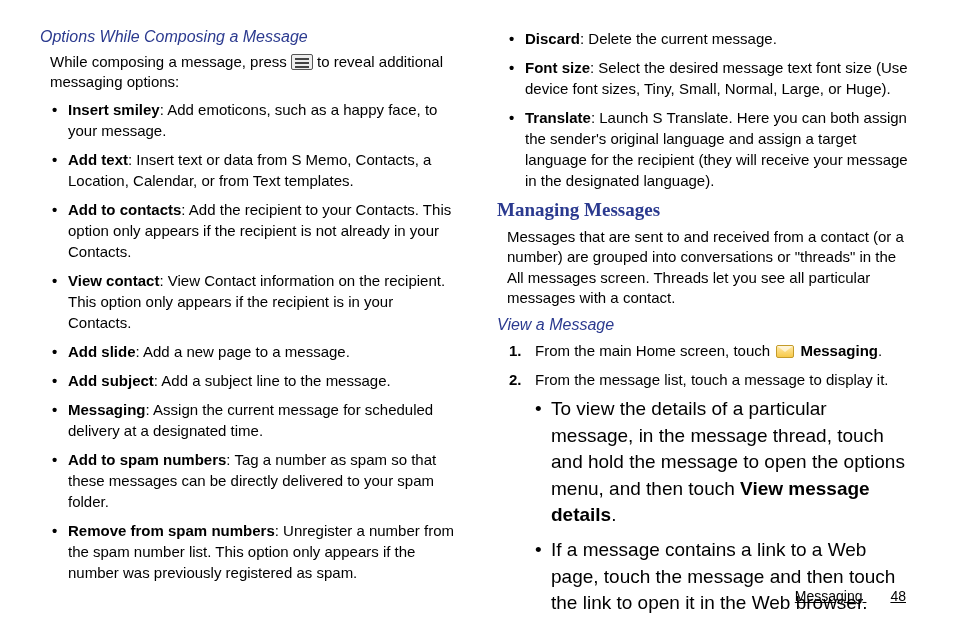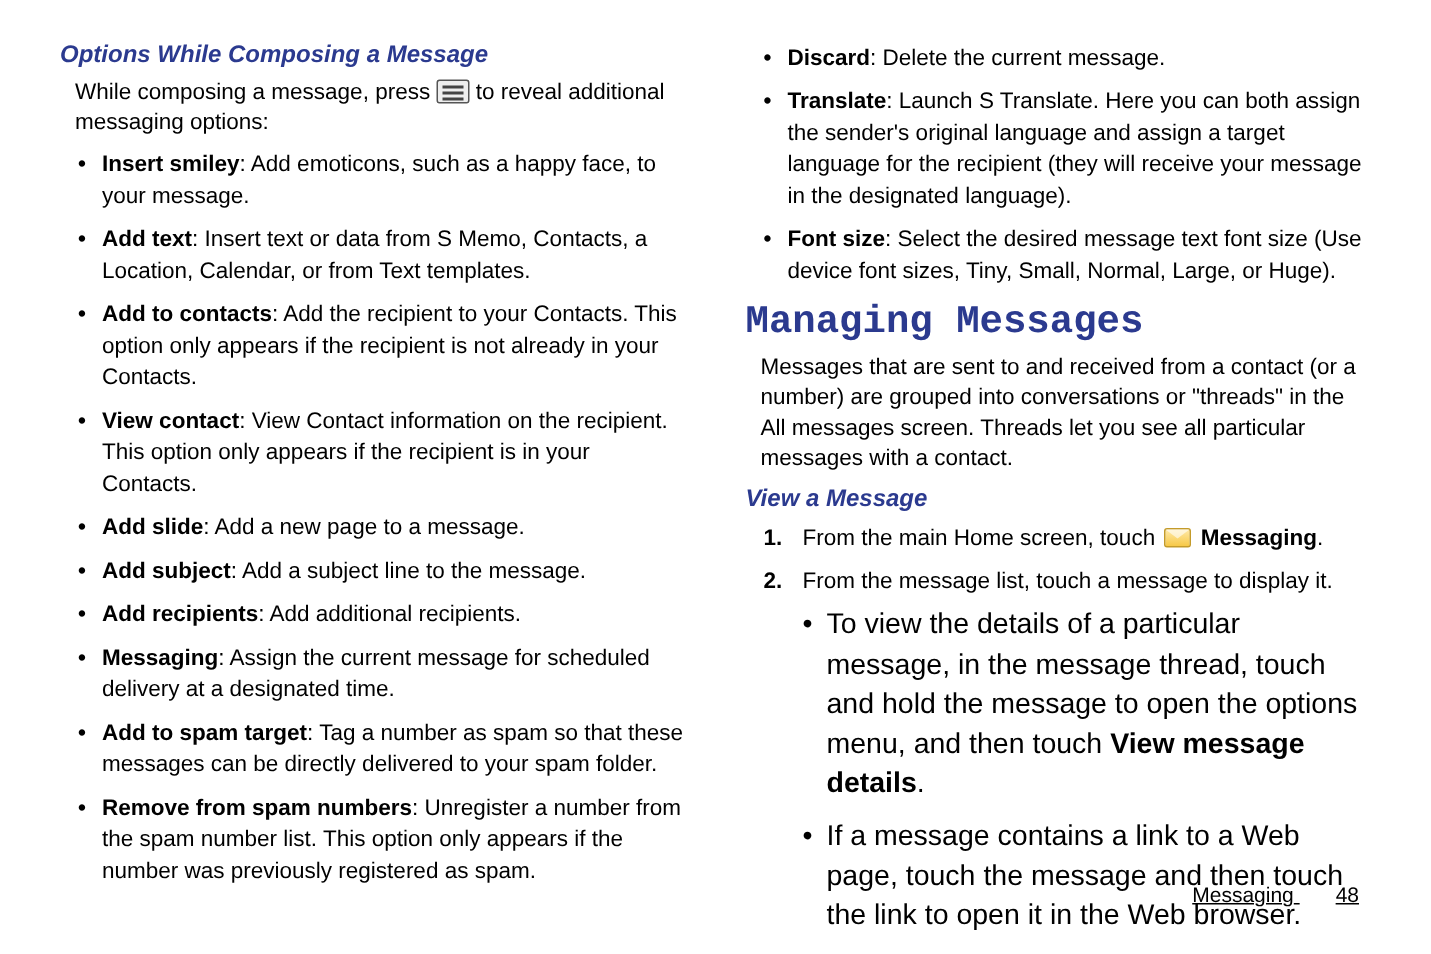--- a/index.html
+++ b/index.html
@@ -17,31 +17,31 @@
     display: flex;
     gap: 40px;
   }
   .col {
     flex: 1;
     min-width: 0;
   }
   .sub-heading {
     color: #2b3a8f;
     font-style: italic;
-    font-weight: bold;
+    font-weight: normal;
     font-size: 16px;
     margin-bottom: 6px;
   }
   .section-heading {
     color: #2b3a8f;
     font-weight: bold;
-    font-size: 26px;
+    font-size: 19px;
     margin-top: 8px;
     margin-bottom: 6px;
-    font-family: Liberation Mono, monospace;
+    font-family: Liberation Serif, serif;
   }
   .intro {
     margin: 0 0 6px 10px;
     line-height: 1.35;
   }
   .bullets {
     list-style: none;
     margin-left: 10px;
   }
   .bullets > li {
@@ -152,32 +152,31 @@
     <p class="intro">
       <span>While composing a message, press </span><span class="menu-icon"></span><span> to reveal additional messaging options:</span>
     </p>
     <ul class="bullets">
       <li><span class="term">Insert smiley</span><span>: Add emoticons, such as a happy face, to your message.</span></li>
       <li><span class="term">Add text</span><span>: Insert text or data from S Memo, Contacts, a Location, Calendar, or from Text templates.</span></li>
       <li><span class="term">Add to contacts</span><span>: Add the recipient to your Contacts. This option only appears if the recipient is not already in your Contacts.</span></li>
       <li><span class="term">View contact</span><span>: View Contact information on the recipient. This option only appears if the recipient is in your Contacts.</span></li>
       <li><span class="term">Add slide</span><span>: Add a new page to a message.</span></li>
       <li><span class="term">Add subject</span><span>: Add a subject line to the message.</span></li>
-      <li><span class="term">Add recipients</span><span>: Add additional recipients.</span></li>
       <li><span class="term">Messaging</span><span>: Assign the current message for scheduled delivery at a designated time.</span></li>
-      <li><span class="term">Add to spam target</span><span>: Tag a number as spam so that these messages can be directly delivered to your spam folder.</span></li>
+      <li><span class="term">Add to spam numbers</span><span>: Tag a number as spam so that these messages can be directly delivered to your spam folder.</span></li>
       <li><span class="term">Remove from spam numbers</span><span>: Unregister a number from the spam number list. This option only appears if the number was previously registered as spam.</span></li>
     </ul>
   </div>
 
   <div class="col">
     <ul class="bullets">
       <li><span class="term">Discard</span><span>: Delete the current message.</span></li>
+      <li><span class="term">Font size</span><span>: Select the desired message text font size (Use device font sizes, Tiny, Small, Normal, Large, or Huge).</span></li>
       <li><span class="term">Translate</span><span>: Launch S Translate. Here you can both assign the sender's original language and assign a target language for the recipient (they will receive your message in the designated language).</span></li>
-      <li><span class="term">Font size</span><span>: Select the desired message text font size (Use device font sizes, Tiny, Small, Normal, Large, or Huge).</span></li>
     </ul>
 
     <div class="section-heading">Managing Messages</div>
     <p class="intro">Messages that are sent to and received from a contact (or a number) are grouped into conversations or "threads" in the All messages screen. Threads let you see all particular messages with a contact.</p>
 
     <div class="sub-heading" style="margin-top:8px;">View a Message</div>
     <ol class="ol">
       <li>
         <span>From the main Home screen, touch </span><span class="msg-icon"></span> <span class="bold">Messaging</span><span>.</span>
       </li>

